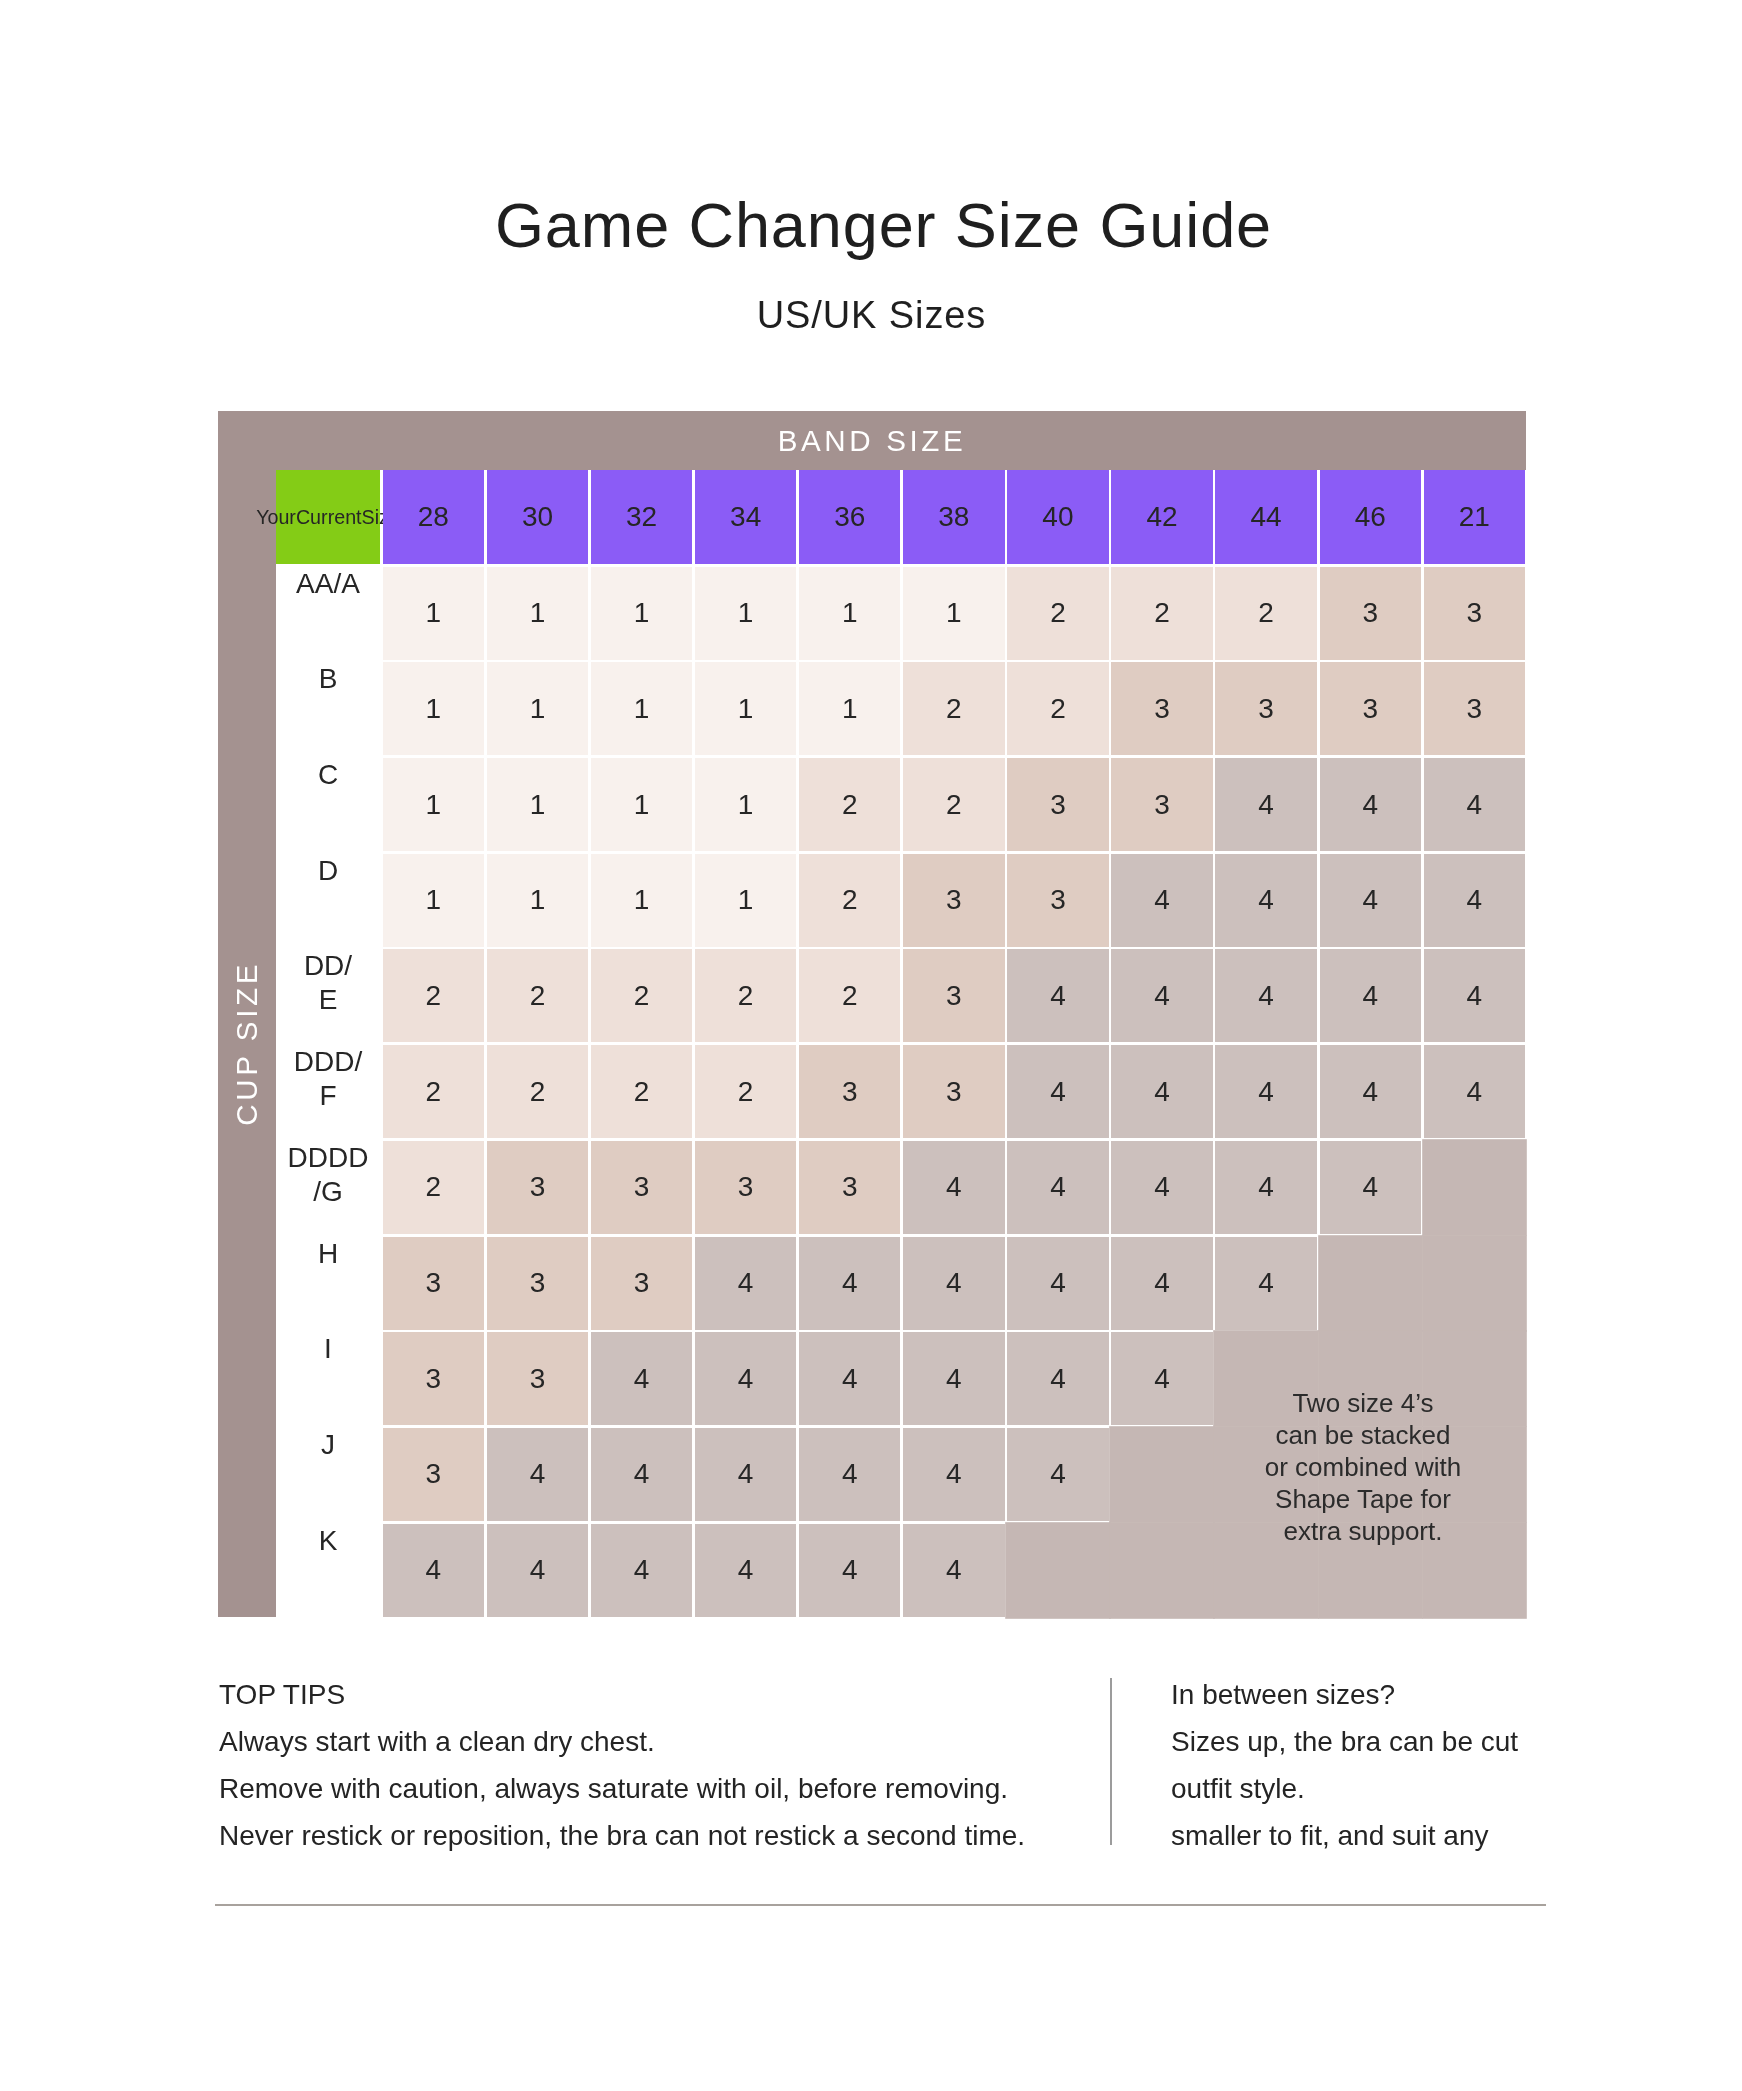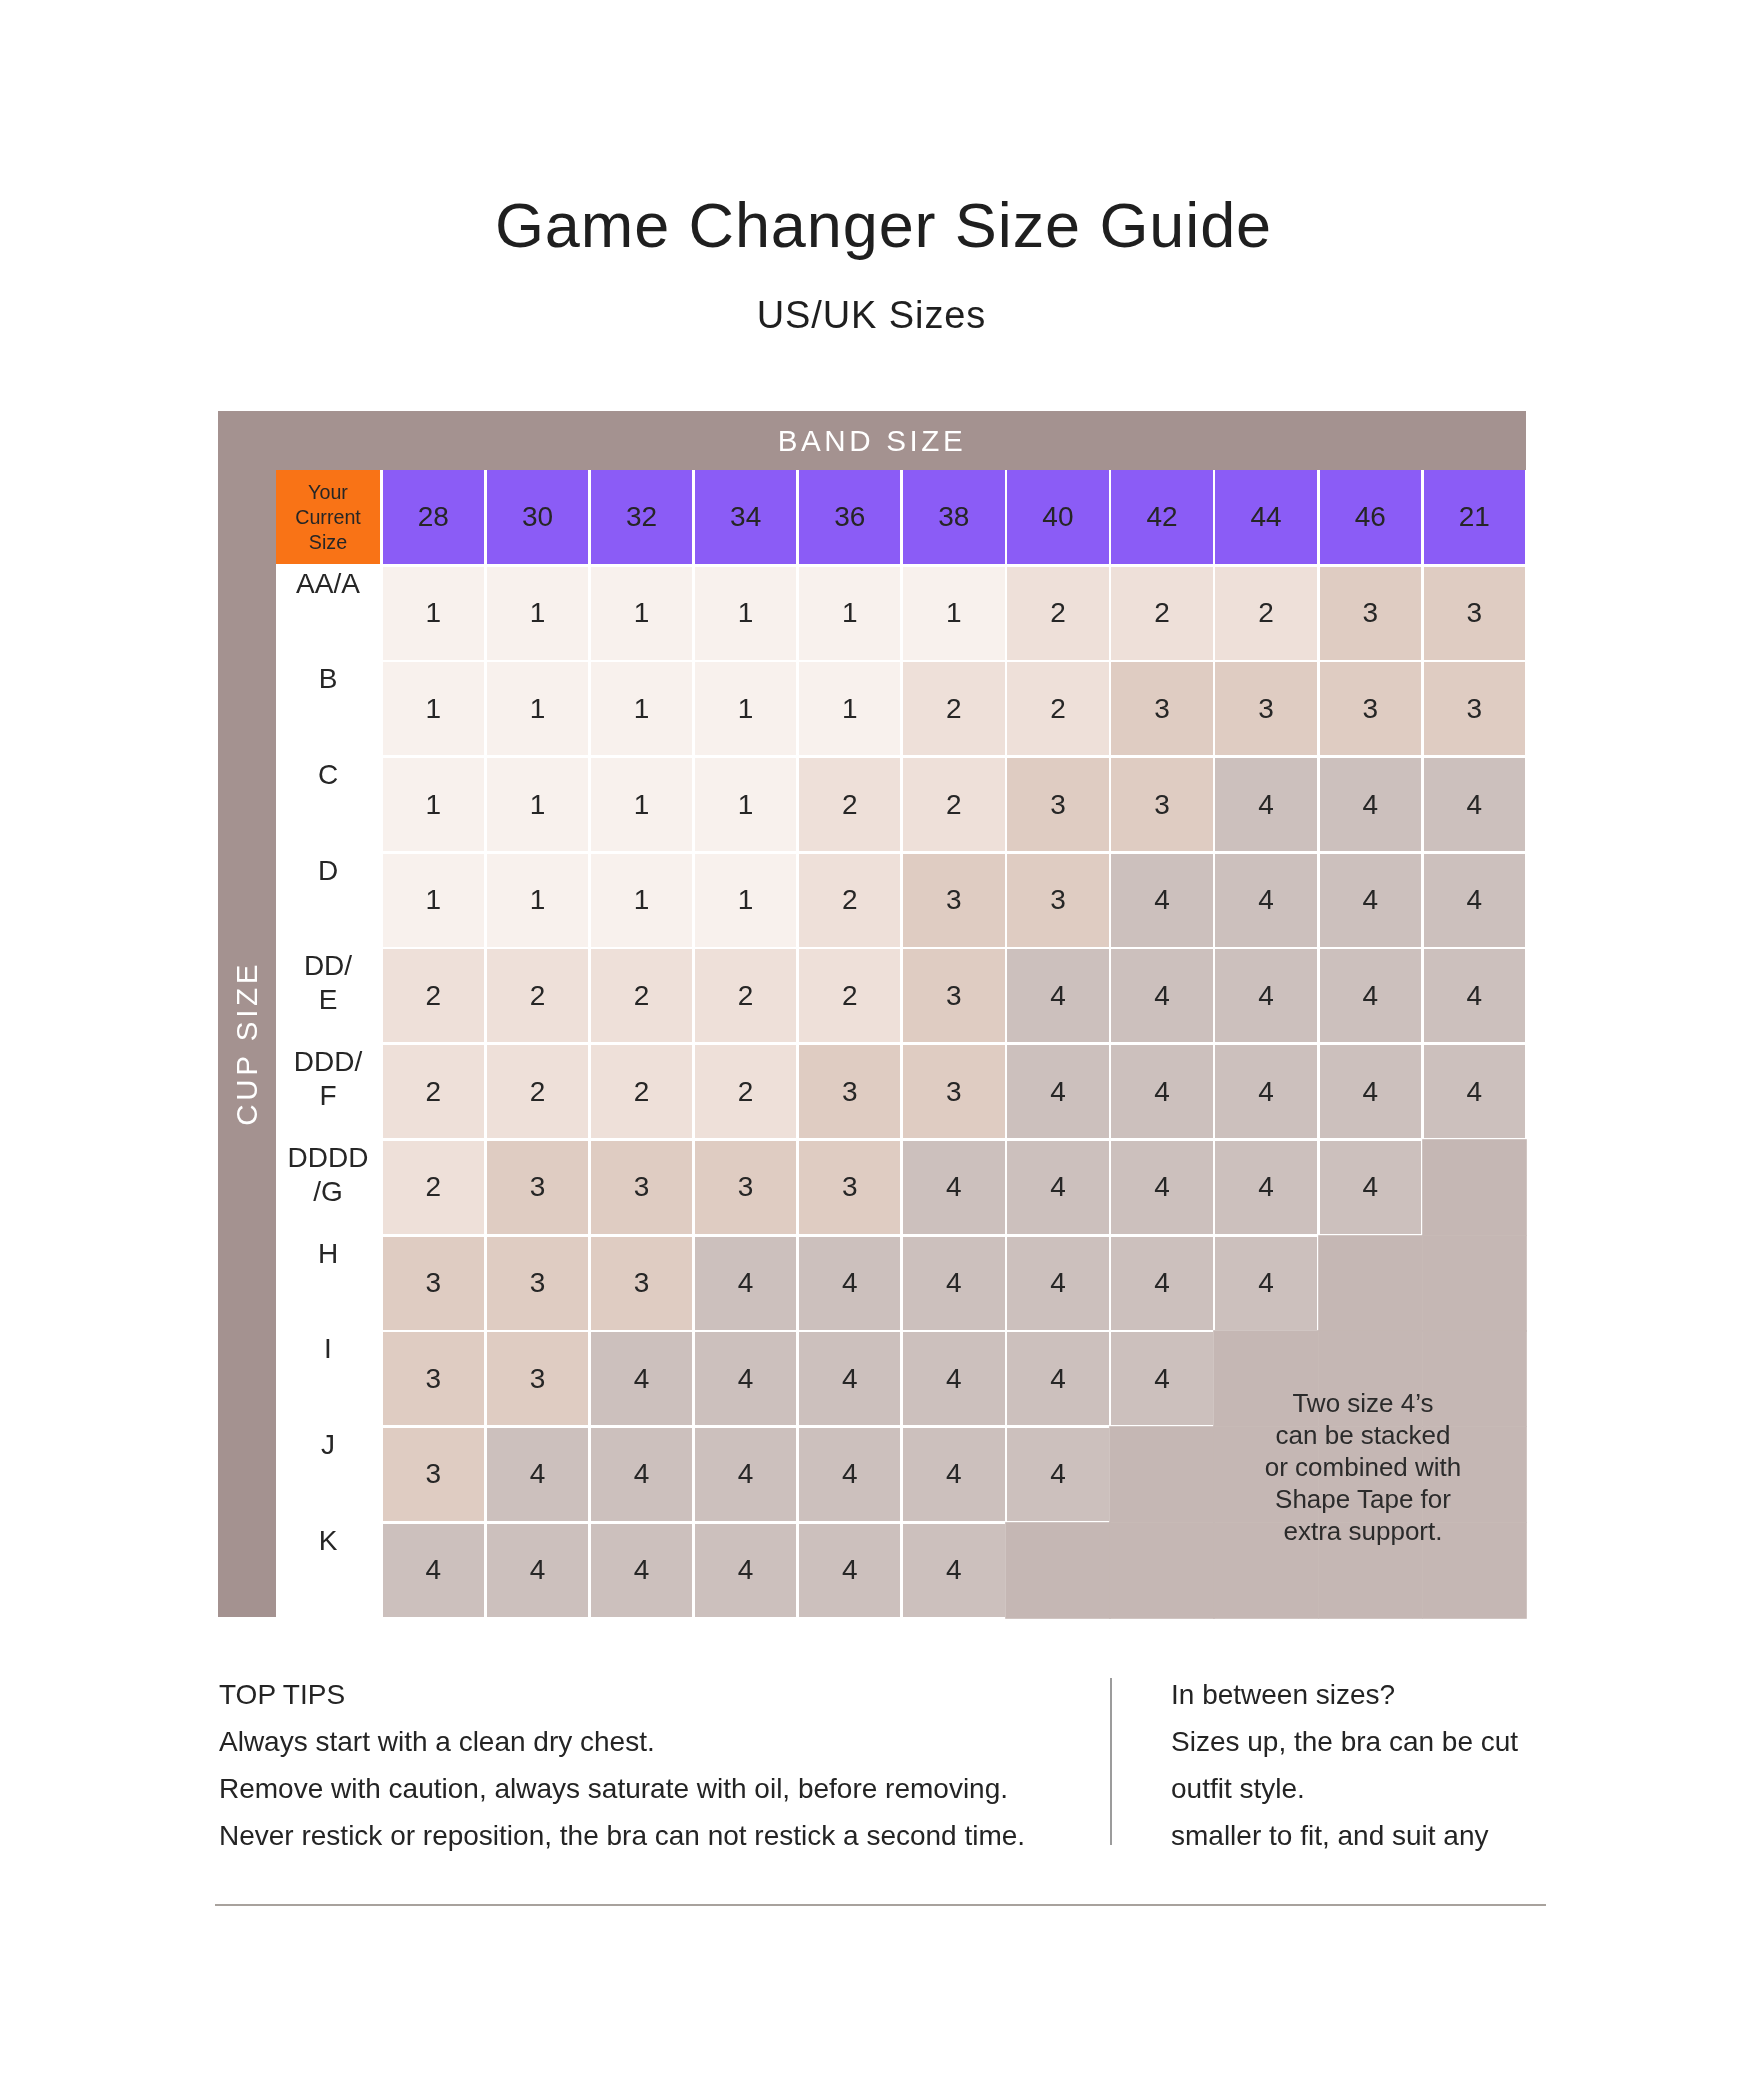--- a/index.html
+++ b/index.html
@@ -33,21 +33,21 @@
     color:#fff; font-size:29.6px; letter-spacing:3.6px;
     writing-mode:vertical-rl; transform:rotate(180deg); white-space:nowrap;
   }
   .grid {
     width:1249px; display:grid;
     grid-template-columns:104px repeat(11, 1fr);
     grid-template-rows:94px; grid-auto-rows:93px;
     gap:2.7px; background:#fff;
   }
   .corner {
-    background:#f97316; display:flex; flex-direction:column;
+    background:#84cc16; display:flex; flex-direction:row;
     align-items:center; justify-content:center;
     font-size:19.7px; line-height:25px;
   }
   .bandnum {
     background:#8b5cf6; display:flex; align-items:center; justify-content:center;
     font-size:28px;
   }
   .rowlabel {
     background:#fff; display:flex; flex-direction:column;
     align-items:center; justify-content:flex-start;

